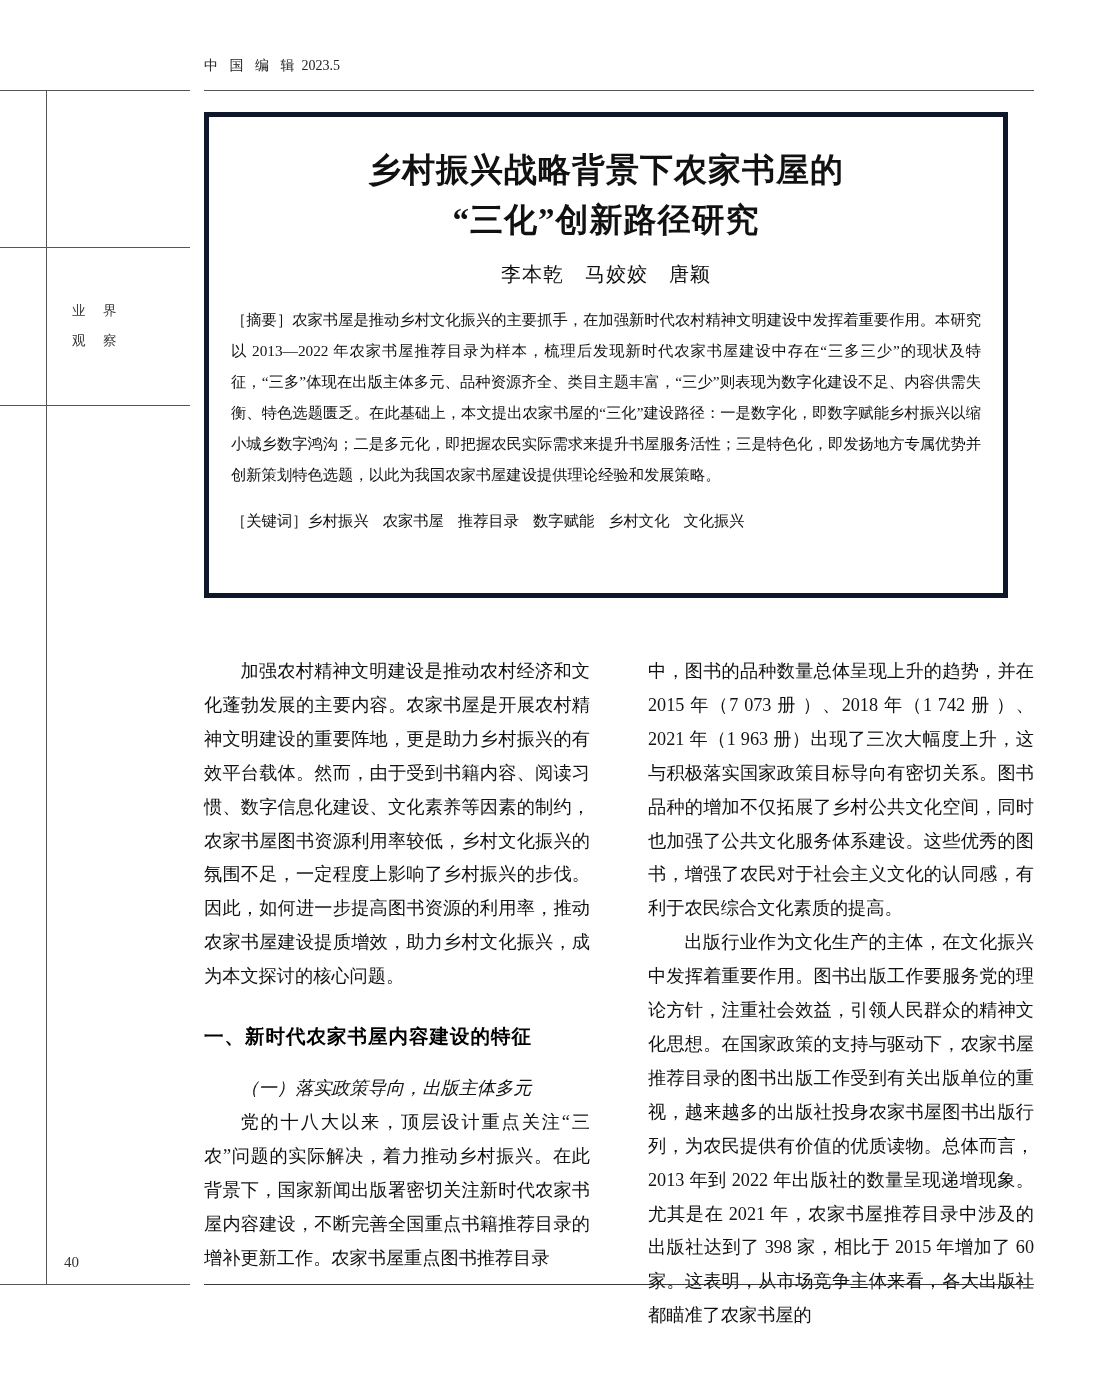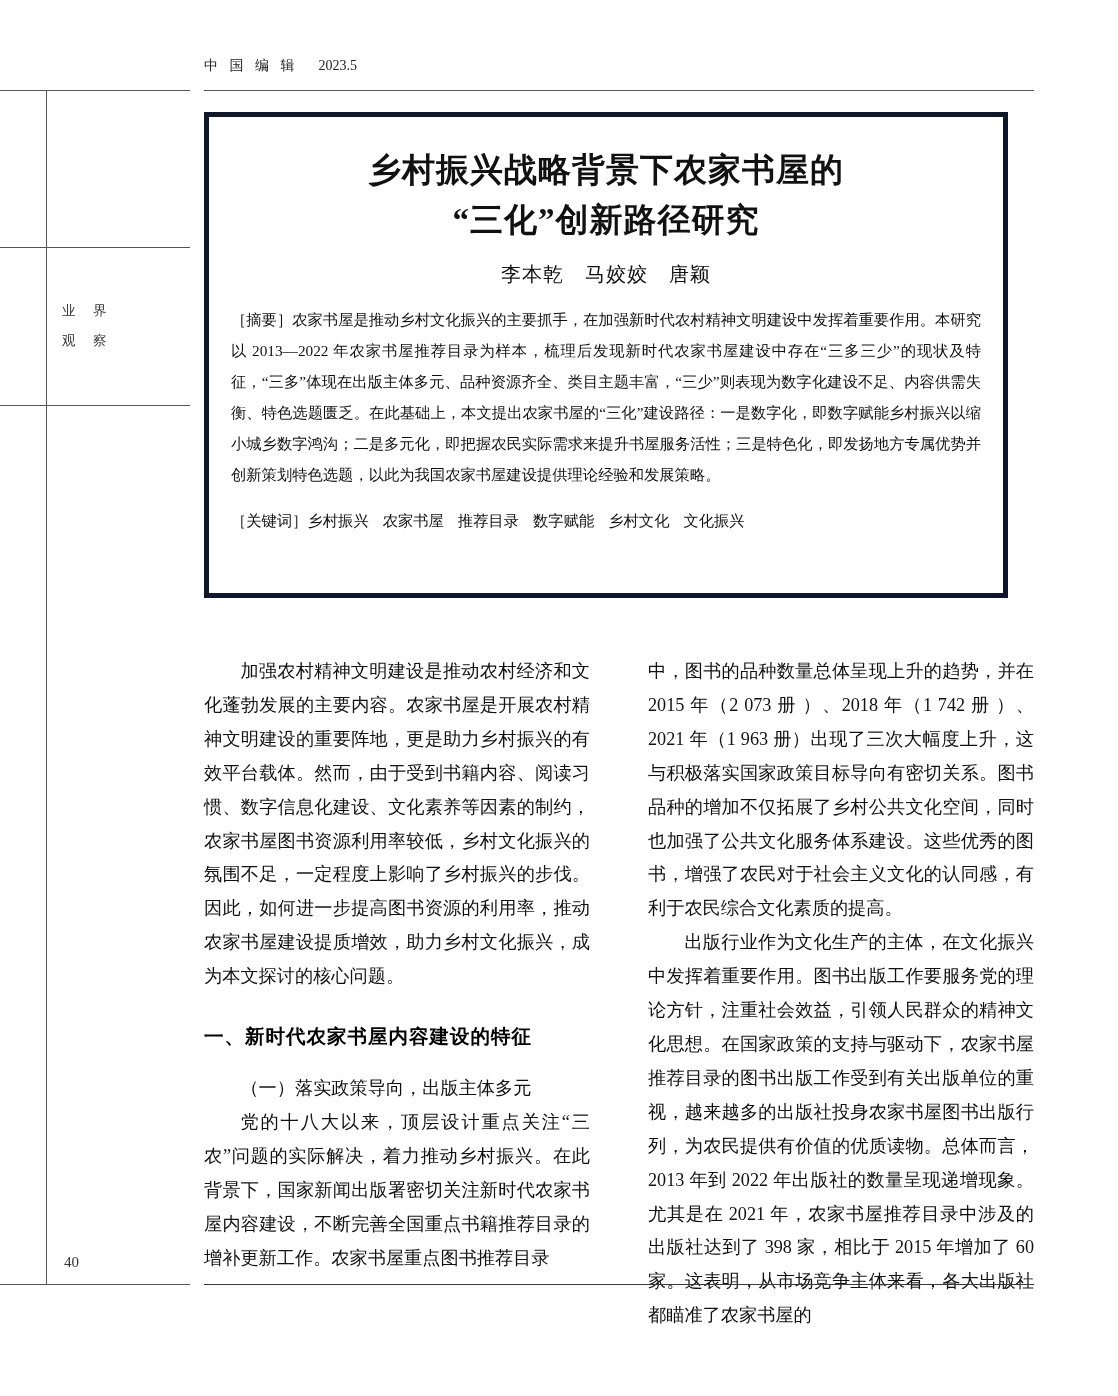--- a/index.html
+++ b/index.html
@@ -22,21 +22,21 @@
     position: absolute; left: 46px; top: 90px; width: 1px; height: 1195px;
     background: #555;
   }
   .mg-h1 { position: absolute; left: 0; top: 90px;  width: 190px; height: 1px; background: #555; }
   .mg-h2 { position: absolute; left: 0; top: 247px; width: 190px; height: 1px; background: #555; }
   .mg-h3 { position: absolute; left: 0; top: 405px; width: 190px; height: 1px; background: #555; }
   .mg-h4 { position: absolute; left: 0; top: 1284px; width: 190px; height: 1px; background: #555; }
 
   .section-mark {
     position: absolute;
-    left: 62px;
+    left: 72px;
     top: 296px;
     font-size: 13.5px;
     line-height: 30px;
     letter-spacing: 7px;
     color: #333;
     font-family: "Liberation Serif", "DejaVu Serif", serif;
   }
   .section-mark div { white-space: nowrap; }
 
   .page-number {
@@ -51,21 +51,21 @@
   
   .running-head {
     position: absolute;
     left: 204px;
     top: 57px;
     font-size: 14px;
     letter-spacing: 4px;
     color: #222;
     white-space: nowrap;
   }
-  .running-head .year { letter-spacing: 0; margin-left: 20px; }
+  .running-head .year { letter-spacing: 0; margin-left: 3px; }
   .head-rule {
     position: absolute;
     left: 204px; top: 90px; width: 830px; height: 1px;
     background: #555;
   }
 
   
   .abstract-box {
     position: absolute;
     left: 204px;
@@ -143,21 +143,21 @@
   .col p.indent { text-indent: 2em; }
   .col h2.section-head {
     margin: 26px 0 18px 0;
     font-size: 19.5px;
     line-height: 34px;
     font-weight: 700;
     text-align: left;
     letter-spacing: 1px;
     color: #000;
   }
-  .col p.subhead { text-indent: 2em; }
+  .col p.subhead { text-indent: 2em; font-style: italic; }
 
   .col-rule {
     position: absolute;
     left: 204px;
     top: 1284px;
     width: 830px;
     height: 1px;
     background: #3a3a3a;
   }
 </style>
@@ -207,19 +207,19 @@
 <div class="columns">
 
   <div class="col col-left">
     <p class="indent">加强农村精神文明建设是推动农村经济和文化蓬勃发展的主要内容。农家书屋是开展农村精神文明建设的重要阵地，更是助力乡村振兴的有效平台载体。然而，由于受到书籍内容、阅读习惯、数字信息化建设、文化素养等因素的制约，农家书屋图书资源利用率较低，乡村文化振兴的氛围不足，一定程度上影响了乡村振兴的步伐。因此，如何进一步提高图书资源的利用率，推动农家书屋建设提质增效，助力乡村文化振兴，成为本文探讨的核心问题。</p>
     <h2 class="section-head">一、新时代农家书屋内容建设的特征</h2>
     <p class="subhead">（一）落实政策导向，出版主体多元</p>
     <p class="indent">党的十八大以来，顶层设计重点关注“三农”问题的实际解决，着力推动乡村振兴。在此背景下，国家新闻出版署密切关注新时代农家书屋内容建设，不断完善全国重点书籍推荐目录的增补更新工作。农家书屋重点图书推荐目录</p>
   </div>
 
   <div class="col col-right">
-    <p>中，图书的品种数量总体呈现上升的趋势，并在 2015 年（2 073 册 ）、2018 年（1 742 册 ）、2021 年（1 963 册）出现了三次大幅度上升，这与积极落实国家政策目标导向有密切关系。图书品种的增加不仅拓展了乡村公共文化空间，同时也加强了公共文化服务体系建设。这些优秀的图书，增强了农民对于社会主义文化的认同感，有利于农民综合文化素质的提高。</p>
+    <p>中，图书的品种数量总体呈现上升的趋势，并在 2015 年（7 073 册 ）、2018 年（1 742 册 ）、2021 年（1 963 册）出现了三次大幅度上升，这与积极落实国家政策目标导向有密切关系。图书品种的增加不仅拓展了乡村公共文化空间，同时也加强了公共文化服务体系建设。这些优秀的图书，增强了农民对于社会主义文化的认同感，有利于农民综合文化素质的提高。</p>
     <p class="indent">出版行业作为文化生产的主体，在文化振兴中发挥着重要作用。图书出版工作要服务党的理论方针，注重社会效益，引领人民群众的精神文化思想。在国家政策的支持与驱动下，农家书屋推荐目录的图书出版工作受到有关出版单位的重视，越来越多的出版社投身农家书屋图书出版行列，为农民提供有价值的优质读物。总体而言，2013 年到 2022 年出版社的数量呈现递增现象。尤其是在 2021 年，农家书屋推荐目录中涉及的出版社达到了 398 家，相比于 2015 年增加了 60 家。这表明，从市场竞争主体来看，各大出版社都瞄准了农家书屋的</p>
   </div>
 
 </div>
 
 <div class="col-rule"></div>
 
 </body></html>

